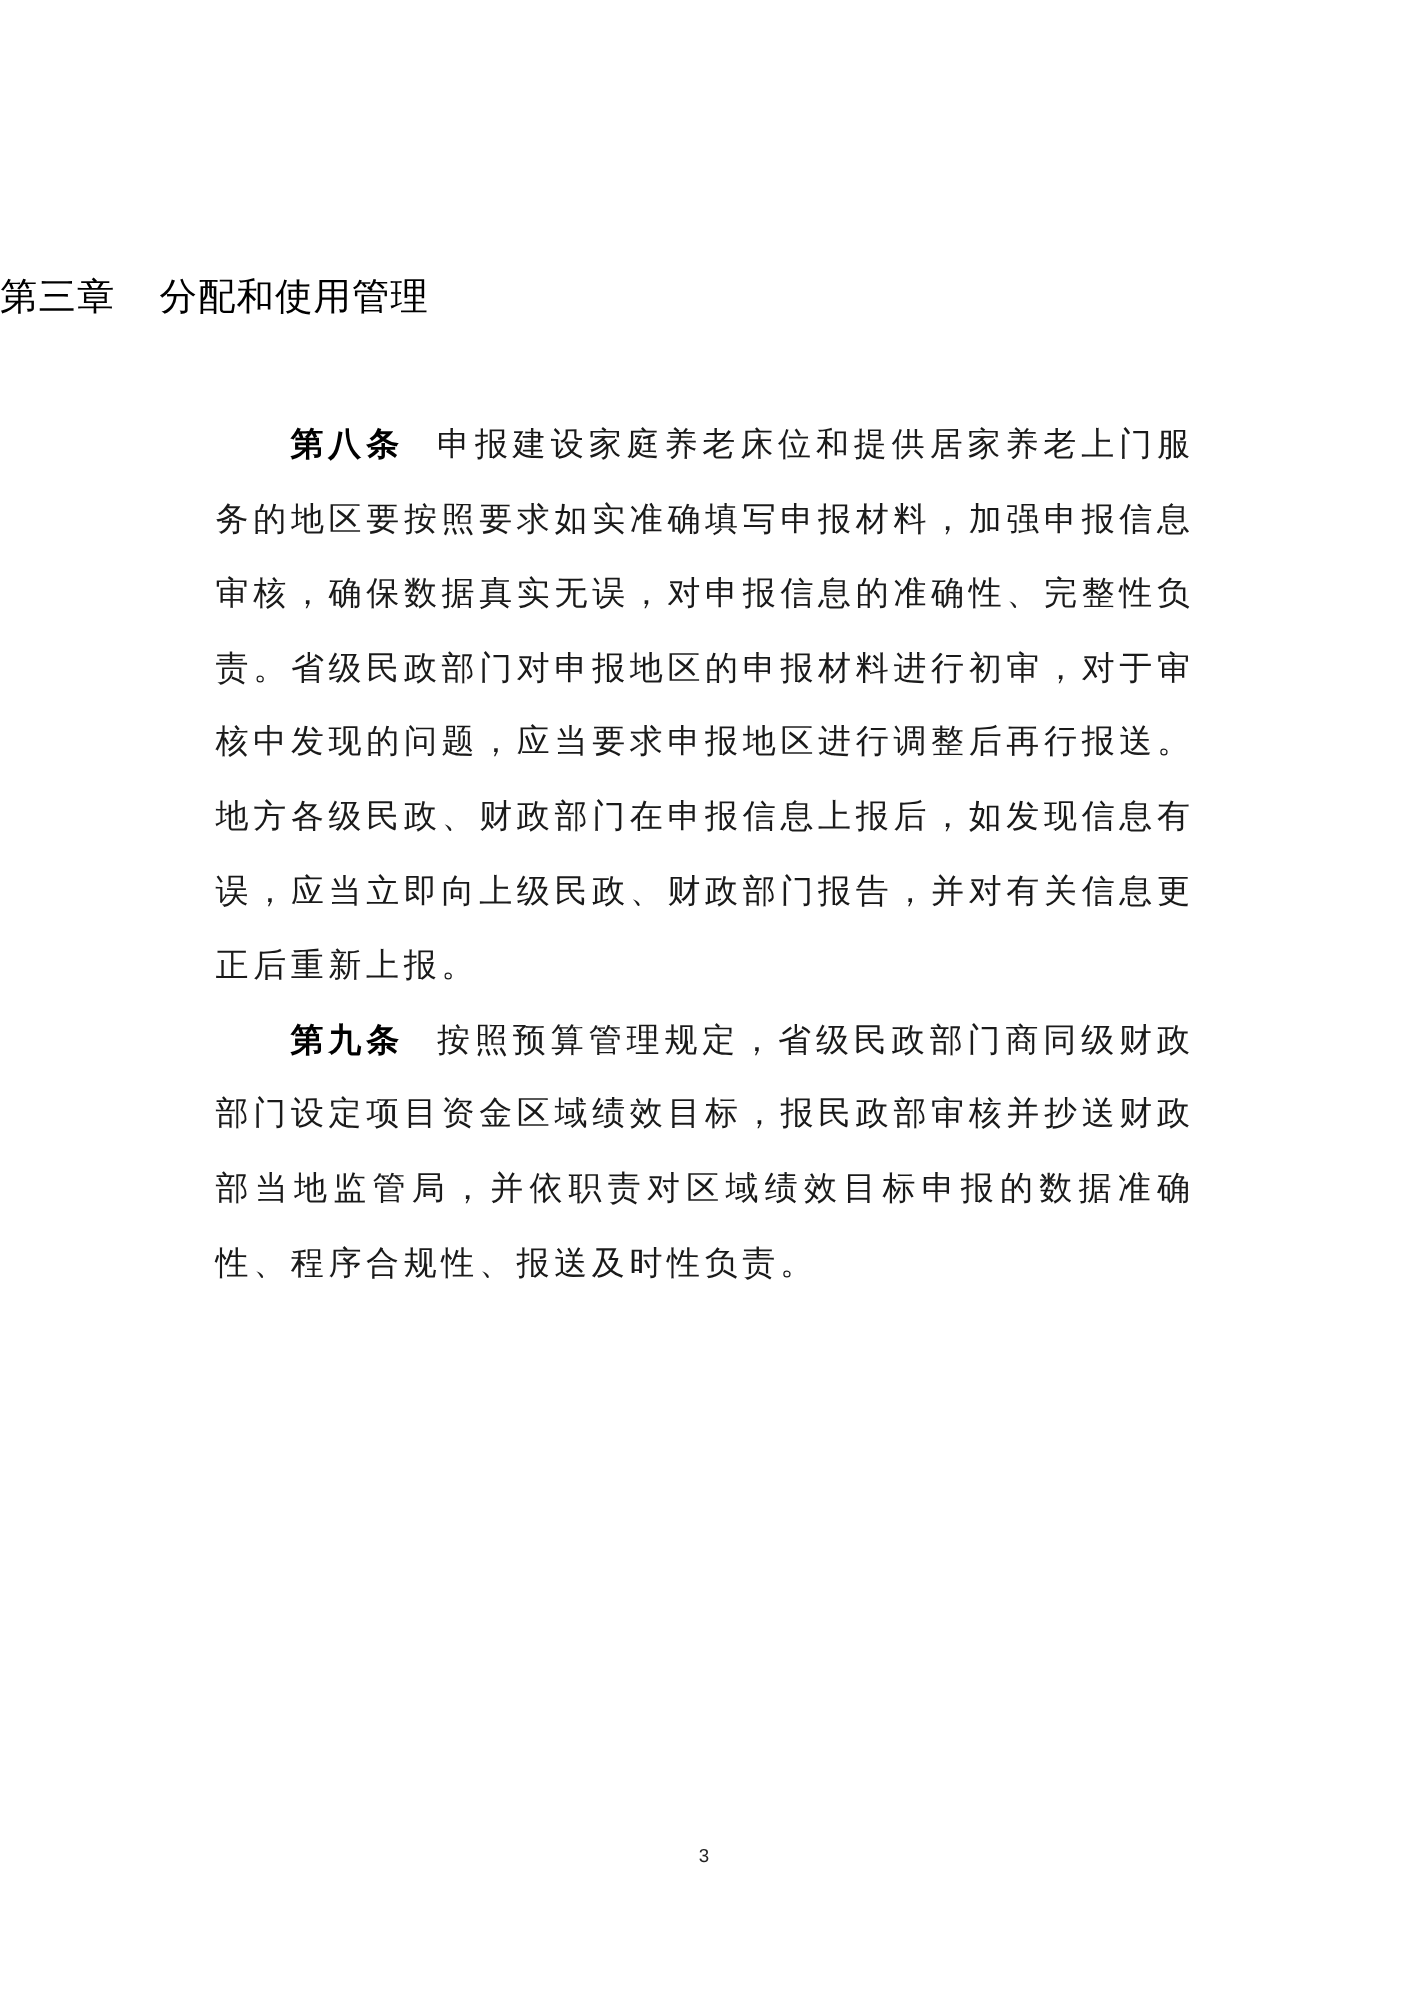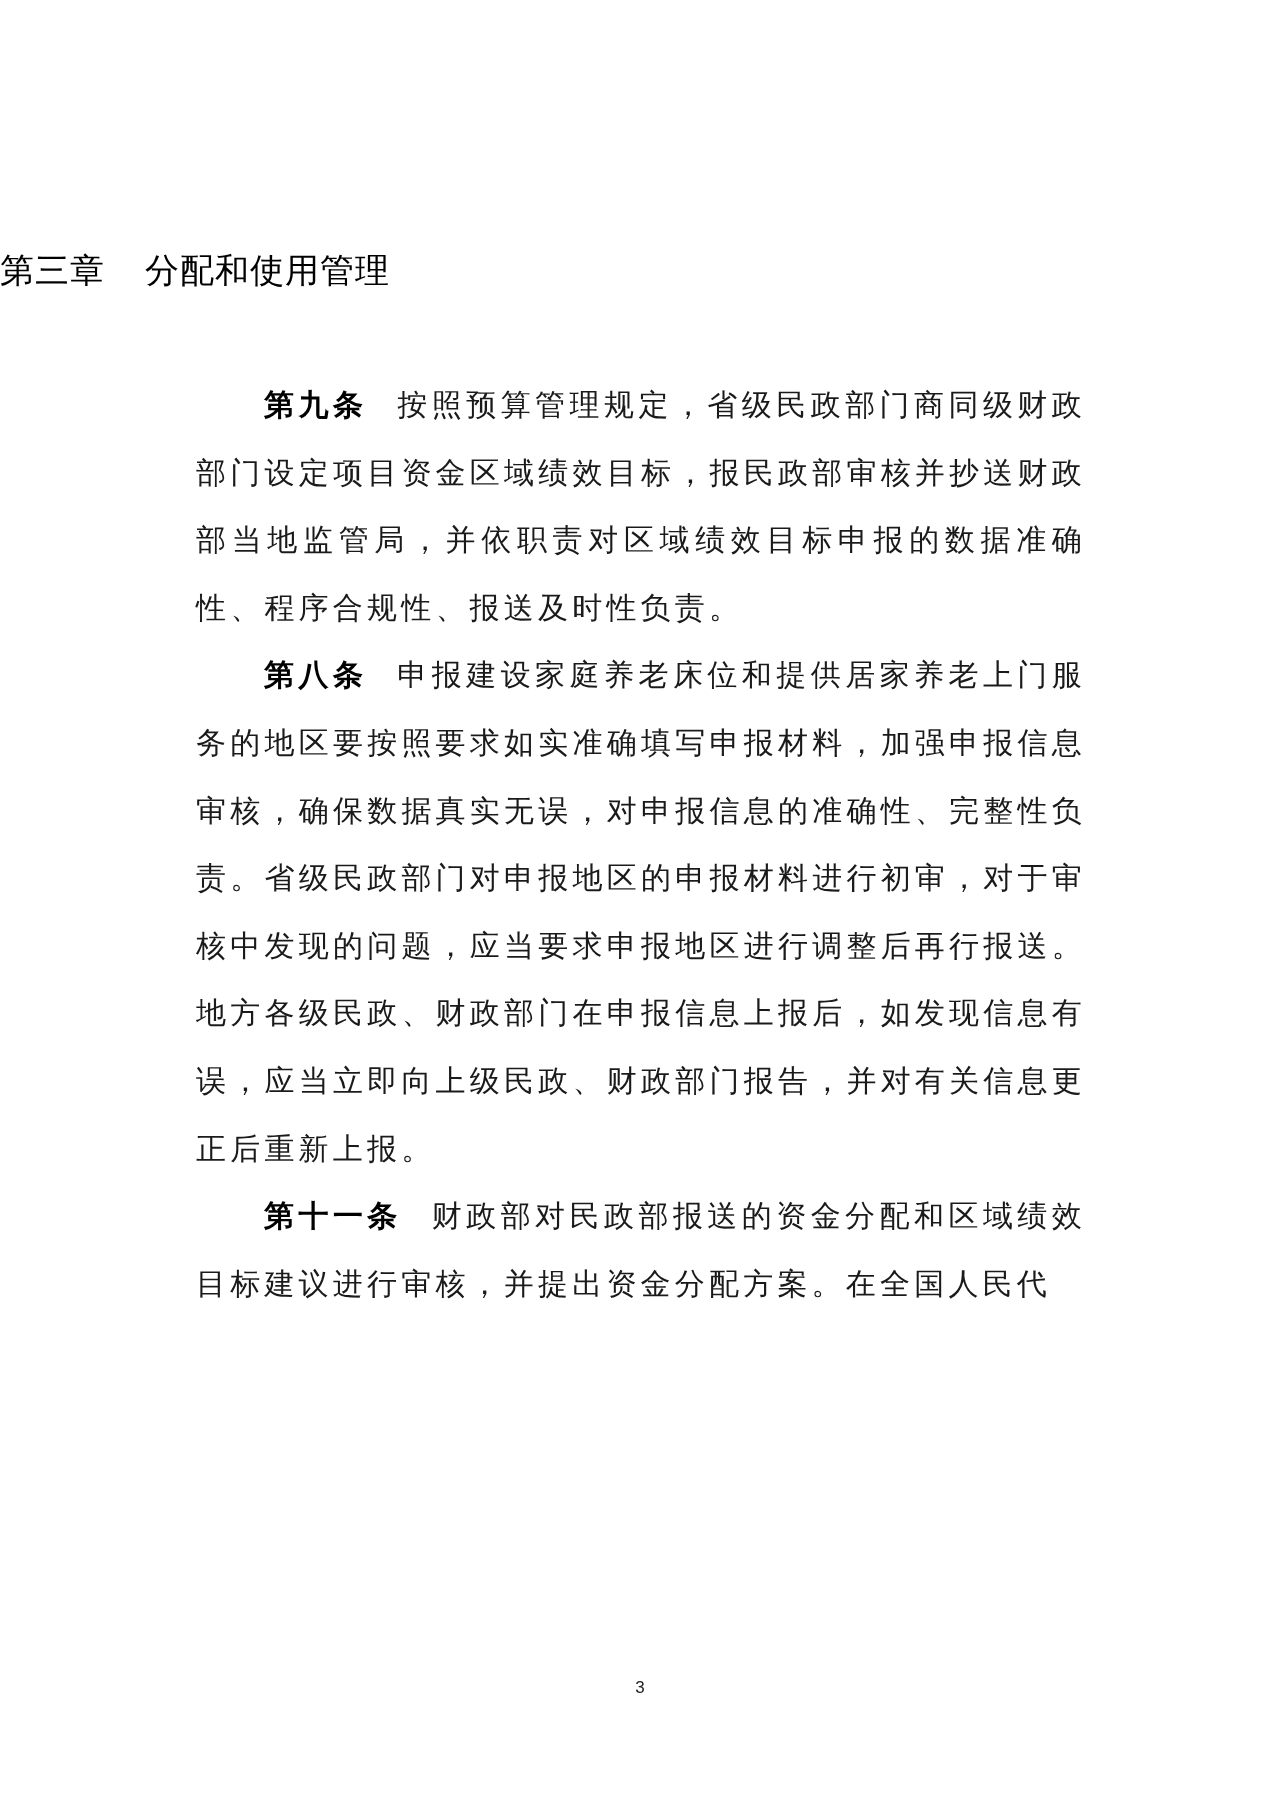--- a/index.html
+++ b/index.html
@@ -19,19 +19,18 @@
 </head>
 <body>
 
 <div class="page">
 
   <div class="title">
     <span>第三章</span><span class="gap"></span><span>分配和使用管理</span>
   </div>
 
   <div class="body">
+    <p class="para"><span class="art">第八条</span><span>申报建设家庭养老床位和提供居家养老上门服务的地区要按照要求如实准确填写申报材料，加强申报信息审核，确保数据真实无误，对申报信息的准确性、完整性负责。省级民政部门对申报地区的申报材料进行初审，对于审核中发现的问题，应当要求申报地区进行调整后再行报送。地方各级民政、财政部门在申报信息上报后，如发现信息有误，应当立即向上级民政、财政部门报告，并对有关信息更正后重新上报。</span></p>
     <p class="para"><span class="art">第九条</span><span>按照预算管理规定，省级民政部门商同级财政部门设定项目资金区域绩效目标，报民政部审核并抄送财政部当地监管局，并依职责对区域绩效目标申报的数据准确性、程序合规性、报送及时性负责。</span></p>
-    <p class="para"><span class="art">第八条</span><span>申报建设家庭养老床位和提供居家养老上门服务的地区要按照要求如实准确填写申报材料，加强申报信息审核，确保数据真实无误，对申报信息的准确性、完整性负责。省级民政部门对申报地区的申报材料进行初审，对于审核中发现的问题，应当要求申报地区进行调整后再行报送。地方各级民政、财政部门在申报信息上报后，如发现信息有误，应当立即向上级民政、财政部门报告，并对有关信息更正后重新上报。</span></p>
-    <p class="para"><span class="art">第十一条</span><span>财政部对民政部报送的资金分配和区域绩效目标建议进行审核，并提出资金分配方案。在全国人民代</span></p>
   </div>
 
   <div class="pagenum">3</div>
 </div>
 
 </body></html>

